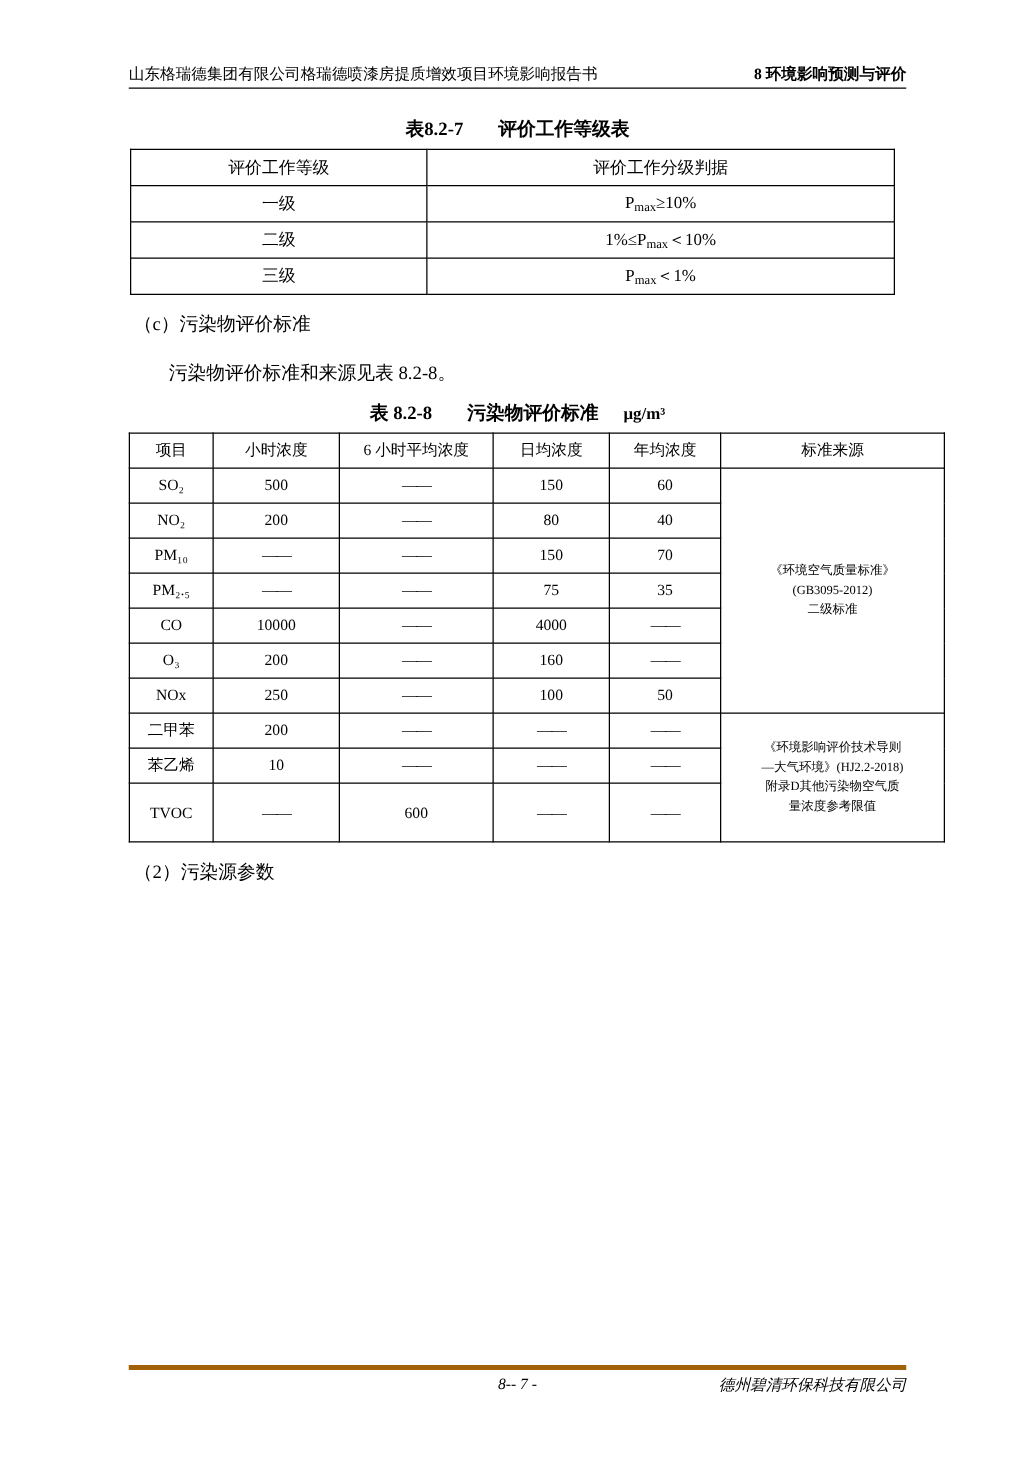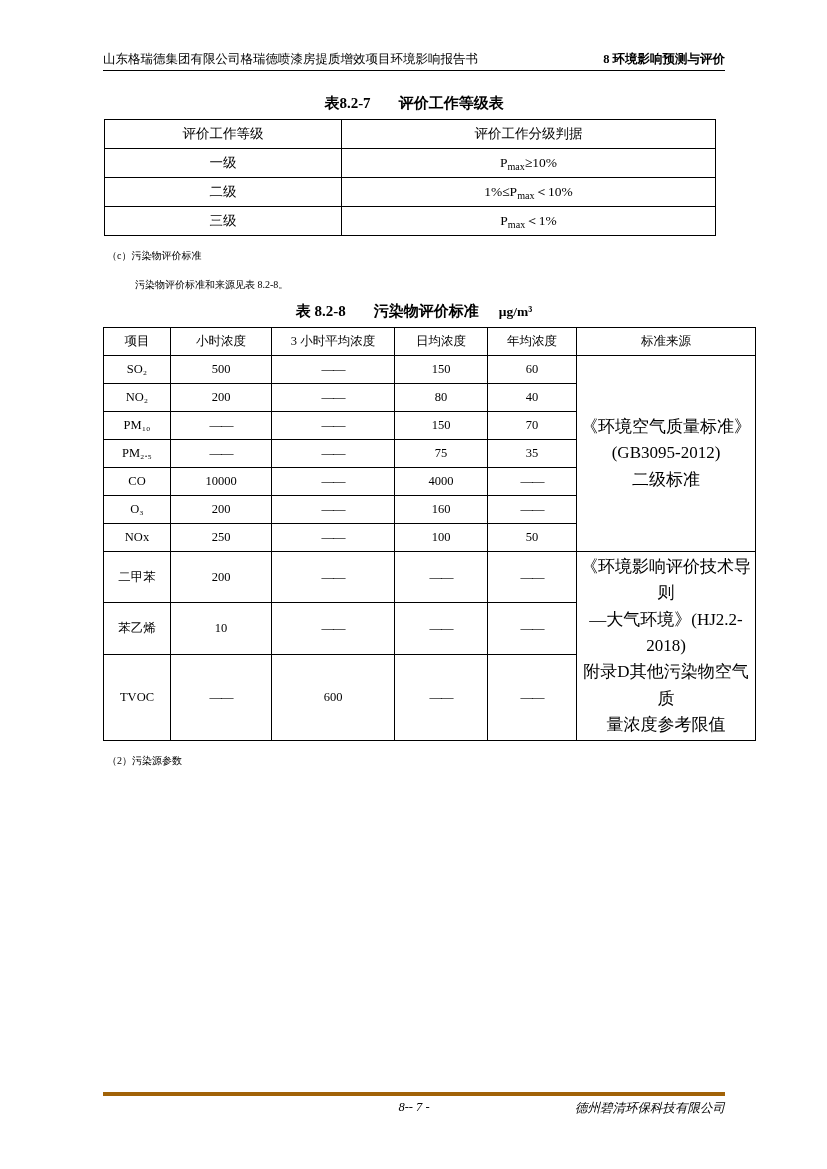--- a/index.html
+++ b/index.html
@@ -98,28 +98,28 @@
 
   
   .t2 { width: 622px; font-size: 12.5px; }
   .t2 td { height: 21px; }
   .t2 .col-item { width: 62px; }
   .t2 .col-h1 { width: 96px; }
   .t2 .col-h8 { width: 118px; }
   .t2 .col-day { width: 88px; font-family: Liberation Serif, serif; }
   .t2 .col-year { width: 84px; }
   .t2 .col-src { width: 174px; }
-  .t2 .src-cell { font-size: 17px; line-height: 1.55; padding: 2px 4px; margin-top: 32px; }
+  .t2 .src-cell { font-size: 10px; line-height: 1.55; padding: 2px 4px; margin-top: 32px; }
   .t2 .tall { height: 40px; }
   .dash { letter-spacing: -1px; }
 
   sub { font-size: 75%; vertical-align: -0.25em; }
 
   .para {
-    font-size: 10px;
+    font-size: 15px;
     margin: 10px 0 0 0;
     line-height: 1.9;
   }
   .para.indent2 { padding-left: 32px; }
   .para.indent3 { padding-left: 4px; }
 </style>
 </head>
 <body>
 
 <div class="page">
@@ -161,21 +161,21 @@
 
     <div class="tbl-caption">
       <span class="cap-num">表 8.2-8</span><span>污染物评价标准</span><span class="cap-unit">μg/m³</span>
     </div>
 
     <table class="t2">
       <tbody>
         <tr>
           <td class="col-item">项目</td>
           <td class="col-h1">小时浓度</td>
-          <td class="col-h8">3 小时平均浓度</td>
+          <td class="col-h8">6 小时平均浓度</td>
           <td class="col-day">日均浓度</td>
           <td class="col-year">年均浓度</td>
           <td class="col-src">标准来源</td>
         </tr>
 
         <tr>
           <td>SO₂</td>
           <td>500</td>
           <td class="dash">——</td>
           <td>150</td>

